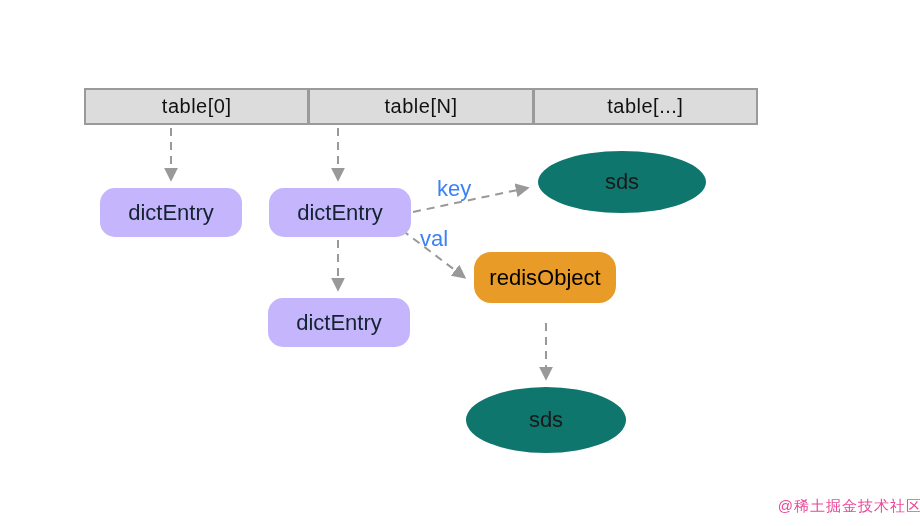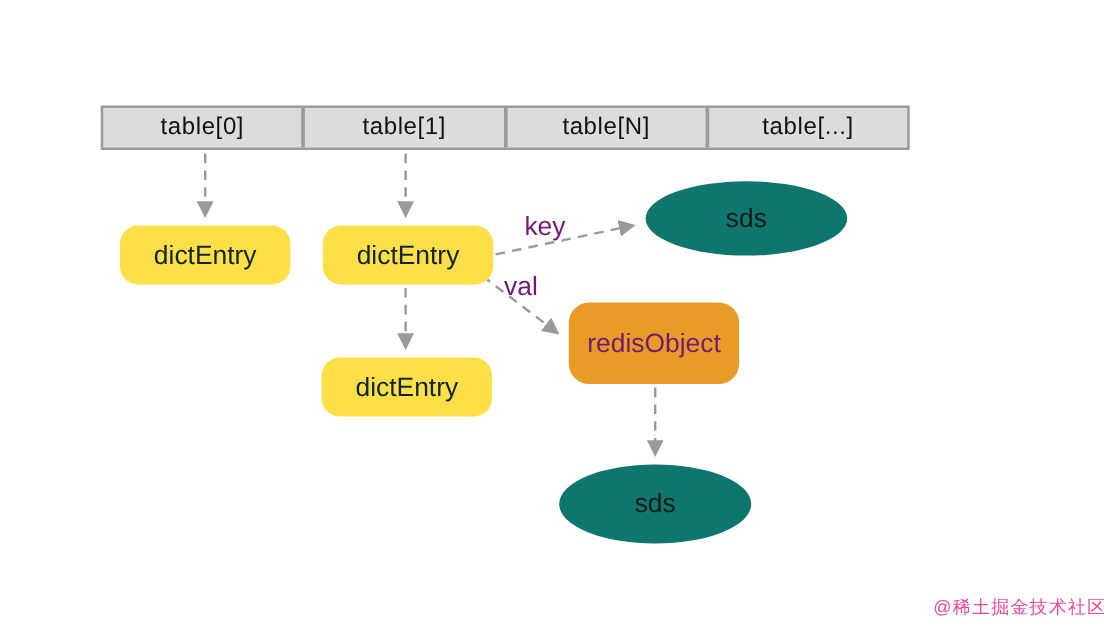--- a/index.html
+++ b/index.html
@@ -50,45 +50,45 @@
     position: absolute;
     display: flex;
     align-items: center;
     justify-content: center;
     font-size: 22px;
     color: #132430;
     box-sizing: border-box;
   }
   .dict-entry {
     width: 142px; height: 49px;
-    background: #fde047;
+    background: #c4b5fd;
     border-radius: 15px;
   }
   .dict-entry-0 { left: 84px;  top: 188px; }
   .dict-entry-1 { left: 253px; top: 188px; }
   .dict-entry-2 { left: 252px; top: 298px; }
   .redis-object {
     left: 458px; top: 252px;
-    width: 142px; height: 68px;
+    width: 142px; height: 51px;
     background: #e99b27;
     border-radius: 17px;
-    color: #701a75;
+    color: #000000;
   }
   .sds-ellipse {
     background: #0f766e;
     border-radius: 50%;
     color: #1a1a1a;
   }
   .sds-key { left: 522px; top: 151px; width: 168px; height: 62px; }
   .sds-val { left: 450px; top: 387px; width: 160px; height: 66px; }
   
   .edge-label {
     position: absolute;
     font-size: 22px;
-    color: #701a75;
+    color: #3b82f6;
     white-space: nowrap;
   }
   .edge-label-key { left: 421px; top: 176px; }
   .edge-label-val { left: 404px; top: 226px; }
   
   .watermark {
     position: absolute;
     right: 14px; bottom: 10px;
     font-size: 15px;
     color: #ec4899;
@@ -111,21 +111,20 @@
       <path d="M322,128 L322,179" marker-end="url(#arrowhead)"></path>
       <path d="M397,212 L511,188" marker-end="url(#arrowhead)"></path>
       <path d="M386,230 L448,277" marker-end="url(#arrowhead)"></path>
       <path d="M322,240 L322,289" marker-end="url(#arrowhead)"></path>
       <path d="M530,323 L530,378" marker-end="url(#arrowhead)"></path>
     </g>
   </svg>
 
   <div class="hash-table">
     <div class="hash-cell">table[0]</div>
-    <div class="hash-cell">table[1]</div>
     <div class="hash-cell">table[N]</div>
     <div class="hash-cell">table[...]</div>
   </div>
 
   <div class="node dict-entry dict-entry-0">dictEntry</div>
   <div class="node dict-entry dict-entry-1">dictEntry</div>
   <div class="node dict-entry dict-entry-2">dictEntry</div>
 
   <div class="node redis-object">redisObject</div>
 

